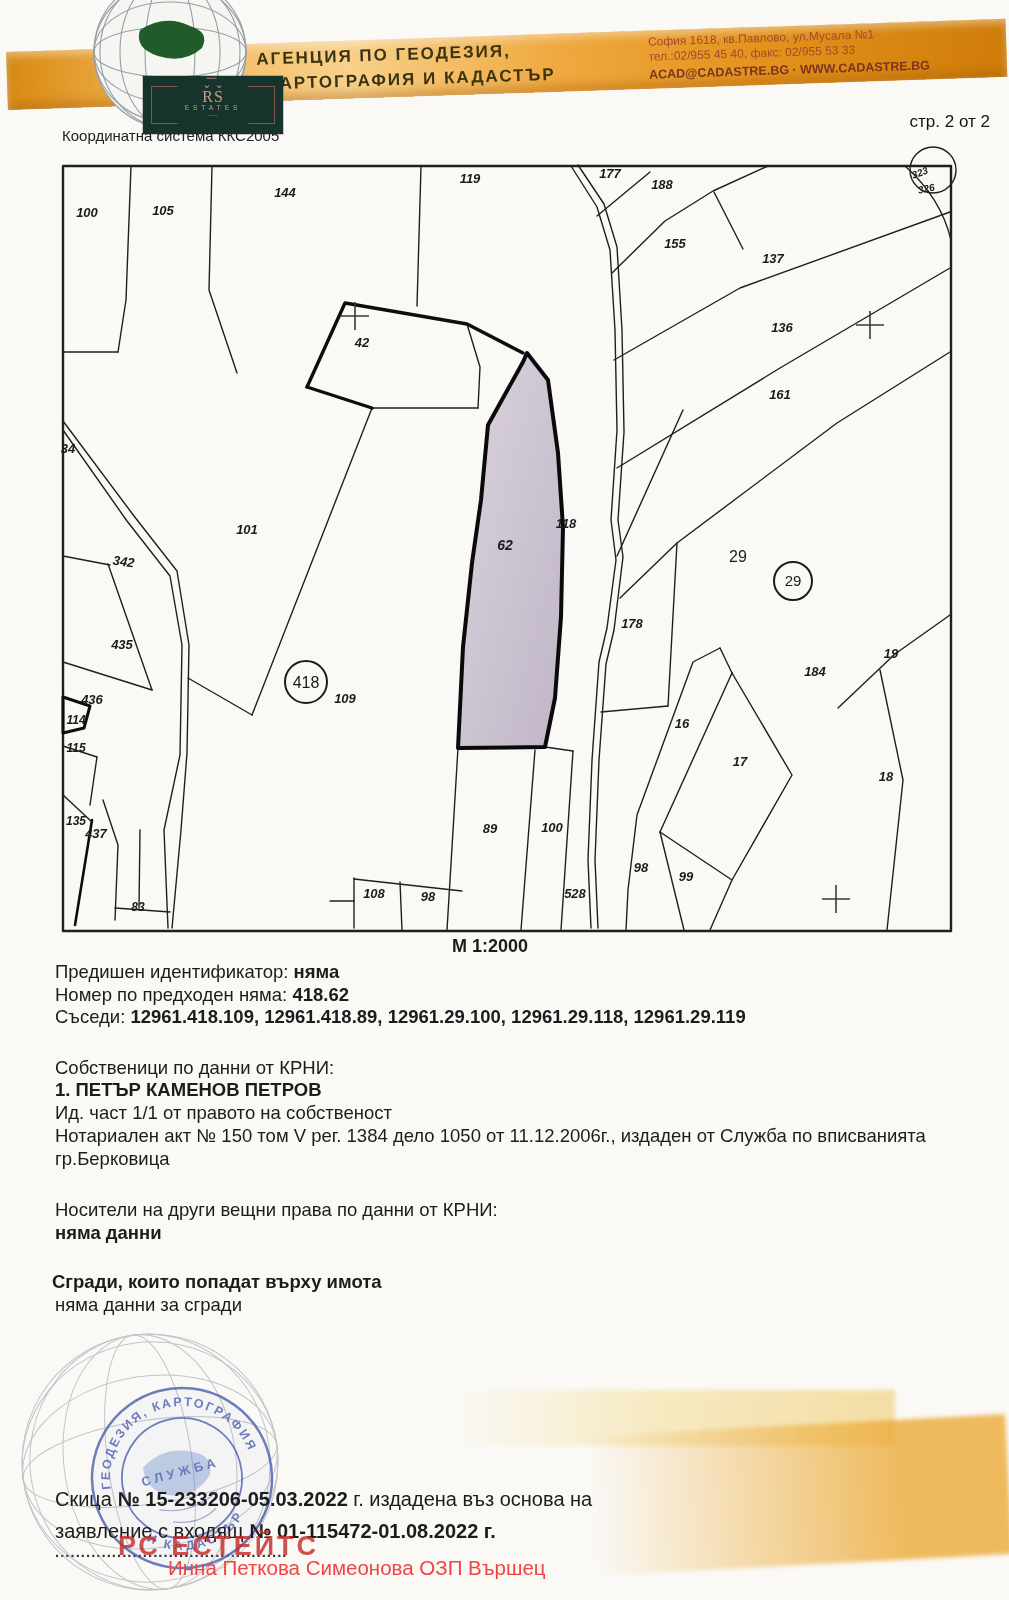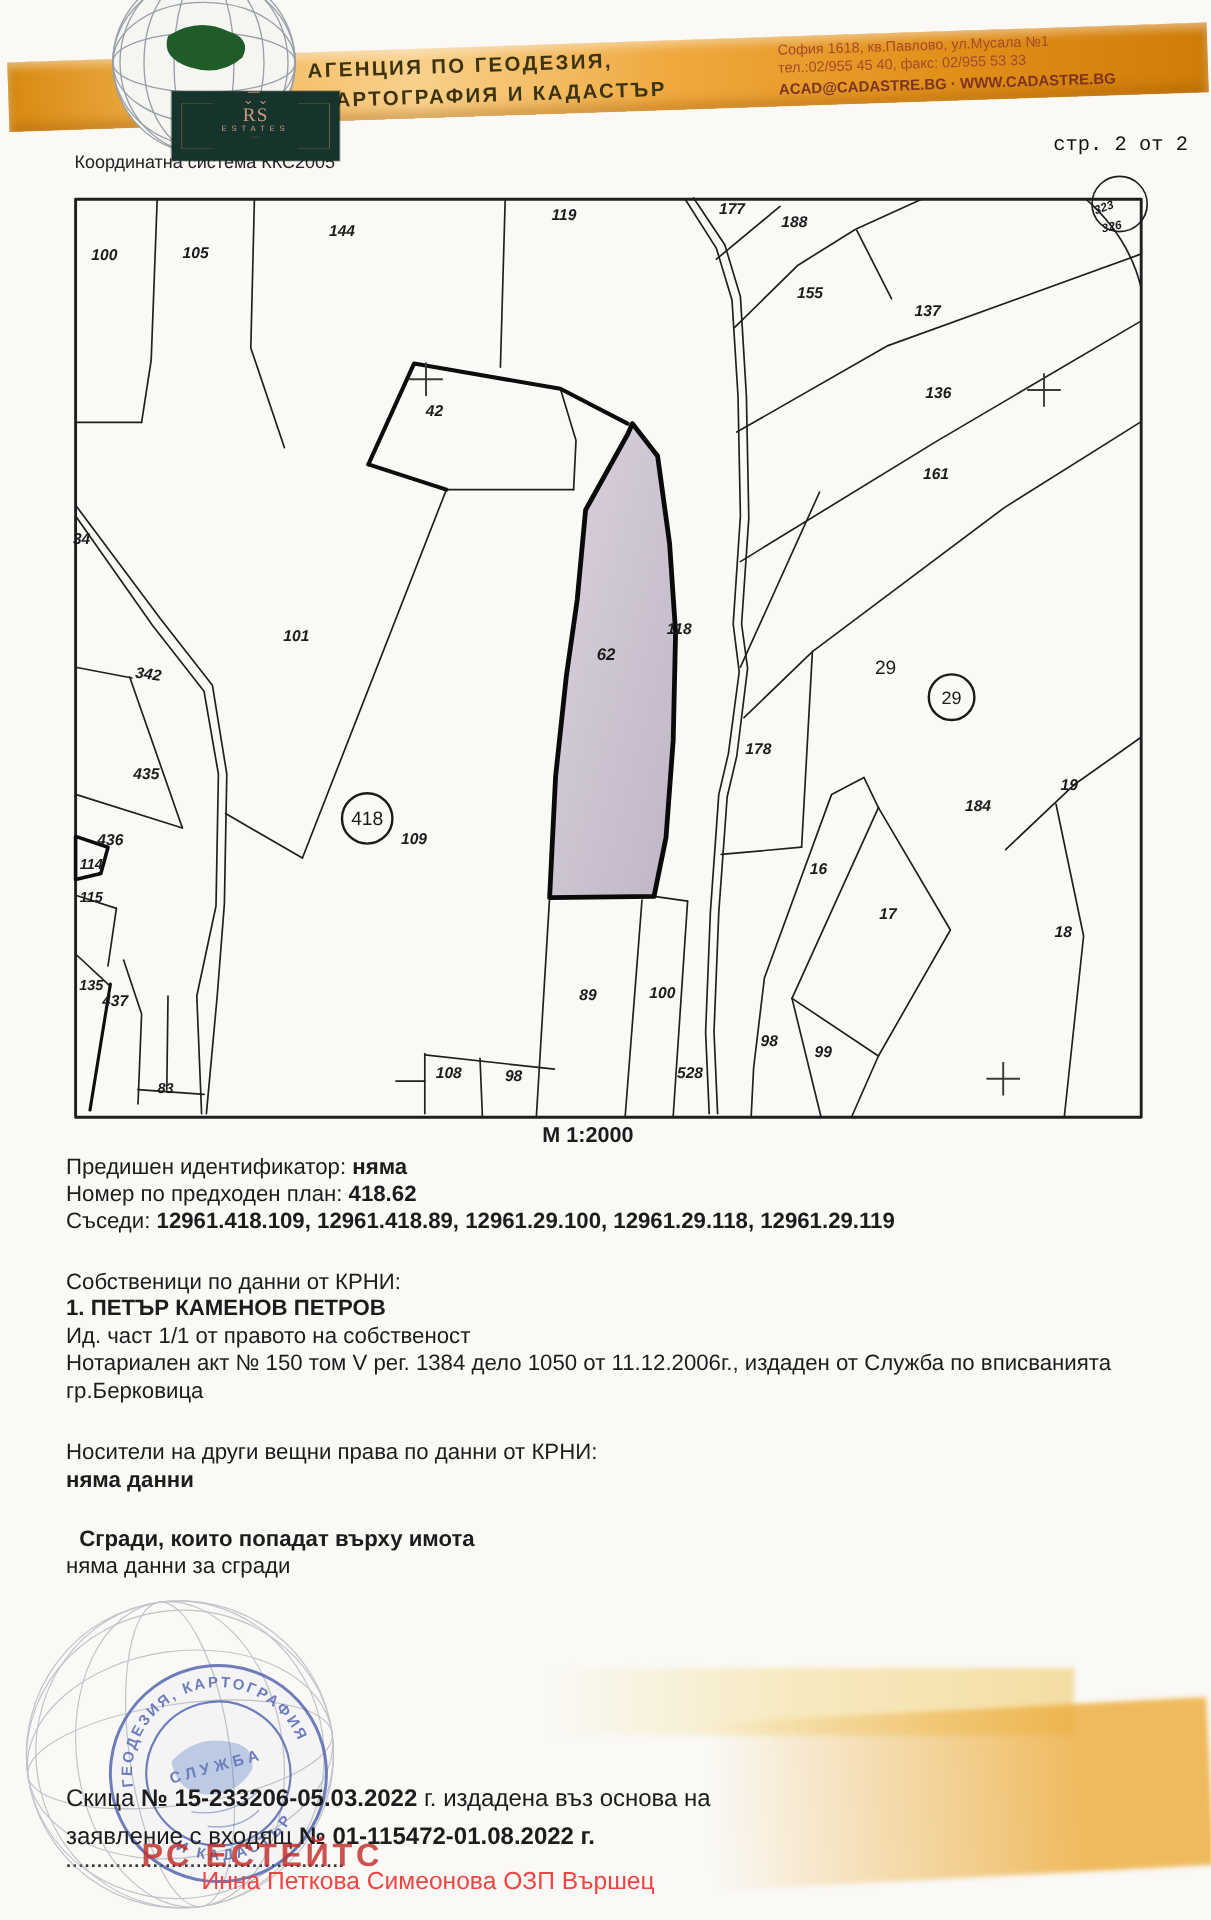--- a/index.html
+++ b/index.html
@@ -8,21 +8,21 @@
   .abs{position:absolute;}
   
   #banner{left:6px;top:52px;width:1000px;height:58px;
     background:linear-gradient(90deg,#d88a10 0%,#f2b558 16%,#f8d18c 34%,#efa93f 55%,#e3921c 76%,#cf7c08 100%);
     transform:rotate(-1.9deg);transform-origin:left top;
     box-shadow:inset 0 4px 8px rgba(255,255,255,.45), inset 0 -6px 10px rgba(150,80,0,.35);}
   .agency{font-weight:bold;color:#3c3410;letter-spacing:2px;font-size:17px;white-space:nowrap;}
   #agency1{left:250px;top:6px;} #agency2{left:260px;top:31px;}
   #addr{right:18px;top:4px;width:340px;font-size:12px;line-height:15px;color:#a34a2b;}
   #addr .l3{font-weight:bold;font-size:12.5px;color:#7a3420;margin-top:3px;}
-  #page-ind{left:860px;top:112px;width:130px;text-align:right;font-size:17px;color:#141414;font-family:Liberation Mono, monospace;}
+  #page-ind{left:860px;top:112px;width:130px;text-align:right;font-size:17px;color:#141414;}
   #coordsys{left:62px;top:127px;font-size:15px;color:#222;}
   #rsbox{left:143px;top:76px;width:140px;height:58px;background:#16332c;color:#cf9a82;
          text-align:center;z-index:6;box-shadow:0 0 0 1px rgba(0,0,0,.2);}
   #rsbox .bird{font-size:11px;line-height:10px;margin-top:3px;color:#c98d72;}
   #rsbox .mono{font-family:"Liberation Serif",serif;font-size:16px;letter-spacing:1px;line-height:15px;}
   #rsbox .est{font-size:6.5px;letter-spacing:4px;line-height:8px;}
   #rsbox .scr{font-size:5px;color:#9b7260;line-height:7px;}
   #rsbox:before,#rsbox:after{content:"";position:absolute;top:10px;bottom:10px;width:26px;border:1px solid #7d594a;border-radius:1px;}
   #rsbox:before{left:8px;border-right:none;} #rsbox:after{right:8px;border-left:none;}
   #hglobe{left:88px;top:0;z-index:5;}
@@ -203,33 +203,33 @@
 </div>
 
 <div id="page-ind" class="abs">стр. 2 от 2</div>
 <div id="coordsys" class="abs">Координатна система ККС2005</div>
 <div id="scale" class="abs">М 1:2000</div>
 
 <div class="abs tline" style="left:55px;top:961px">
   <span>Предишен идентификатор: </span><b>няма</b>
 </div>
 <div class="abs tline" style="left:55px;top:984px">
-  <span>Номер по предходен план: </span><b>418.62</b>
+  <span>Номер по предходен няма: </span><b>418.62</b>
 </div>
 <div class="abs tline" style="left:55px;top:1006px">
   <span>Съседи: </span><b>12961.418.109, 12961.418.89, 12961.29.100, 12961.29.118, 12961.29.119</b>
 </div>
 <div class="abs tline" style="left:55px;top:1057px">Собственици по данни от КРНИ:</div>
 <div class="abs tline" style="left:55px;top:1079px;font-weight:bold">1. ПЕТЪР КАМЕНОВ ПЕТРОВ</div>
 <div class="abs tline" style="left:55px;top:1102px">Ид. част 1/1 от правото на собственост</div>
 <div class="abs tline" style="left:55px;top:1125px">Нотариален акт № 150 том V рег. 1384 дело 1050 от 11.12.2006г., издаден от Служба по вписванията</div>
 <div class="abs tline" style="left:55px;top:1148px">гр.Берковица</div>
 <div class="abs tline" style="left:55px;top:1199px">Носители на други вещни права по данни от КРНИ:</div>
 <div class="abs tline" style="left:55px;top:1222px;font-weight:bold">няма данни</div>
-<div class="abs tline" style="left:66px;top:1271px;font-weight:bold">Сгради, които попадат върху имота</div>
+<div class="abs tline" style="left:52px;top:1271px;font-weight:bold">Сгради, които попадат върху имота</div>
 <div class="abs tline" style="left:55px;top:1294px">няма данни за сгради</div>
 
 <div id="band1" class="abs band"></div>
 <div id="band2" class="abs band"></div>
 
 <svg id="stampsvg" class="abs" width="360" height="280" viewBox="0 0 360 280">
   <g transform="translate(150,142) rotate(-8)" stroke="#9298a2" fill="none" stroke-width="1" opacity="0.55">
     <circle r="128"></circle>
     <ellipse rx="42" ry="128"></ellipse>
       <ellipse rx="86" ry="128"></ellipse>

